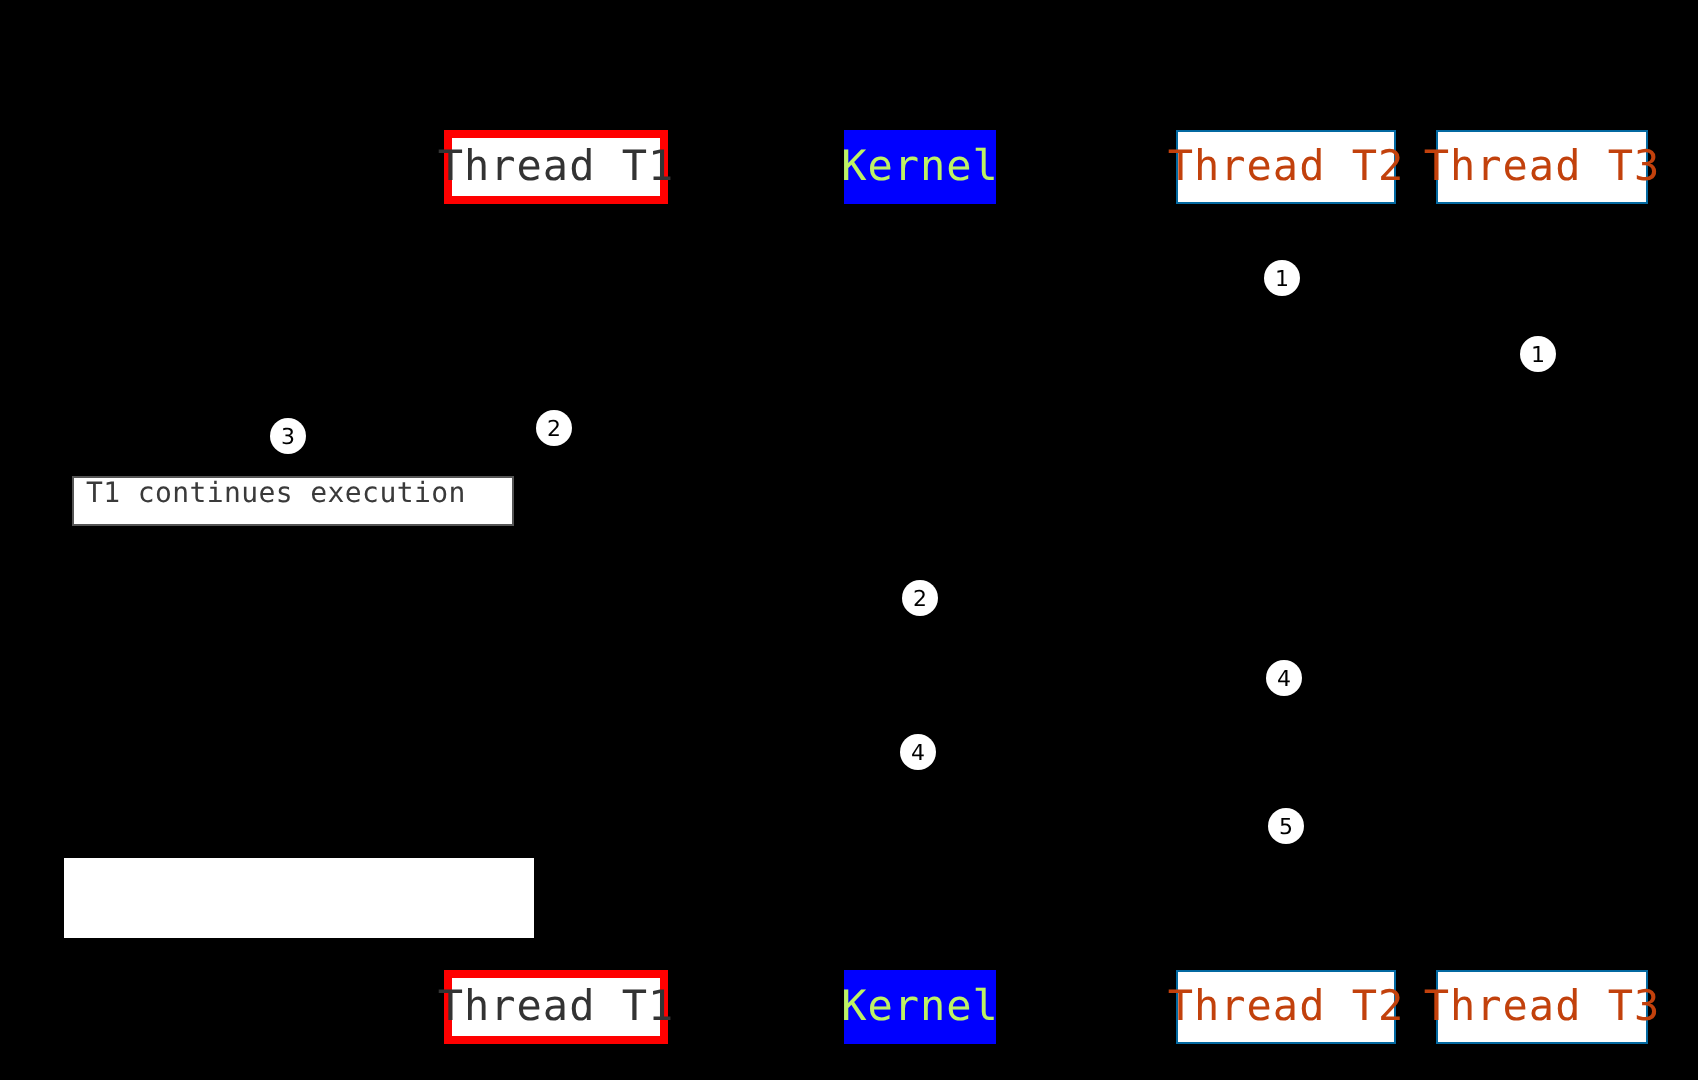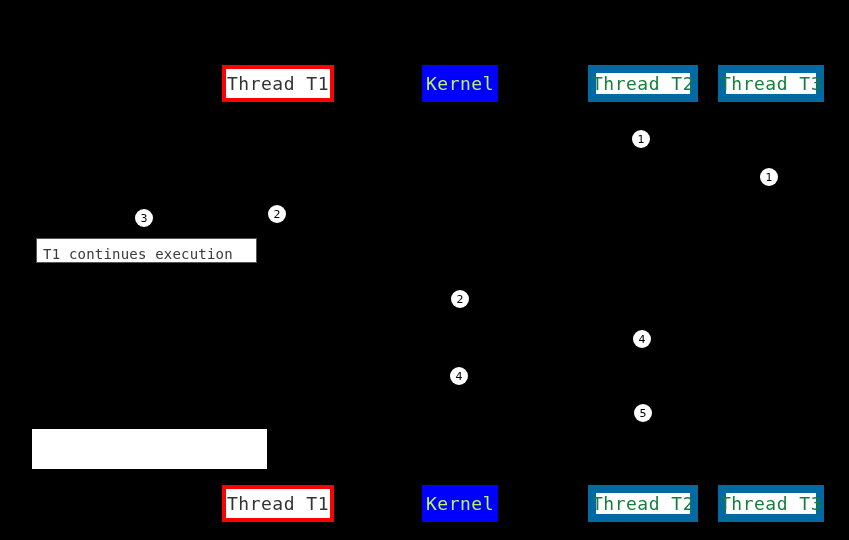--- a/index.html
+++ b/index.html
@@ -17,35 +17,35 @@
   }
 
   
   .participant {
     position: absolute;
     box-sizing: border-box;
     display: flex;
     align-items: center;
     justify-content: center;
     font-family: "DejaVu Sans Mono", "Liberation Mono", monospace;
-    font-size: 18px;
+    font-size: 21px;
     letter-spacing: 0.5px;
     white-space: nowrap;
     line-height: 1;
     text-align: center;
   }
   .participant.red {
     background: #ffffff;
     border: 4px solid #ff0000;
     color: #333333;
   }
   .participant.blueborder {
     background: #ffffff;
-    border: 8px solid #0369a1;
-    color: #15803d;
+    border: 1px solid #0369a1;
+    color: #c2410c;
   }
   .participant.bluefill {
     background: #0000ff;
     border: 0;
     color: #bef264;
   }
 
   
   .lifeline {
     position: absolute;
@@ -53,21 +53,21 @@
     background: #000000;
   }
 
   
   .notebox {
     position: absolute;
     box-sizing: border-box;
     background: #ffffff;
     border: 1px solid #555555;
     display: flex;
-    align-items: flex-end;
+    align-items: flex-start;
     justify-content: flex-start;
     padding-left: 6px;
     font-family: "DejaVu Sans Mono", "Liberation Mono", monospace;
     font-size: 14px;
     color: #3a3a3a;
     white-space: nowrap;
     letter-spacing: 0.2px;
   }
   .blankbox {
     position: absolute;

